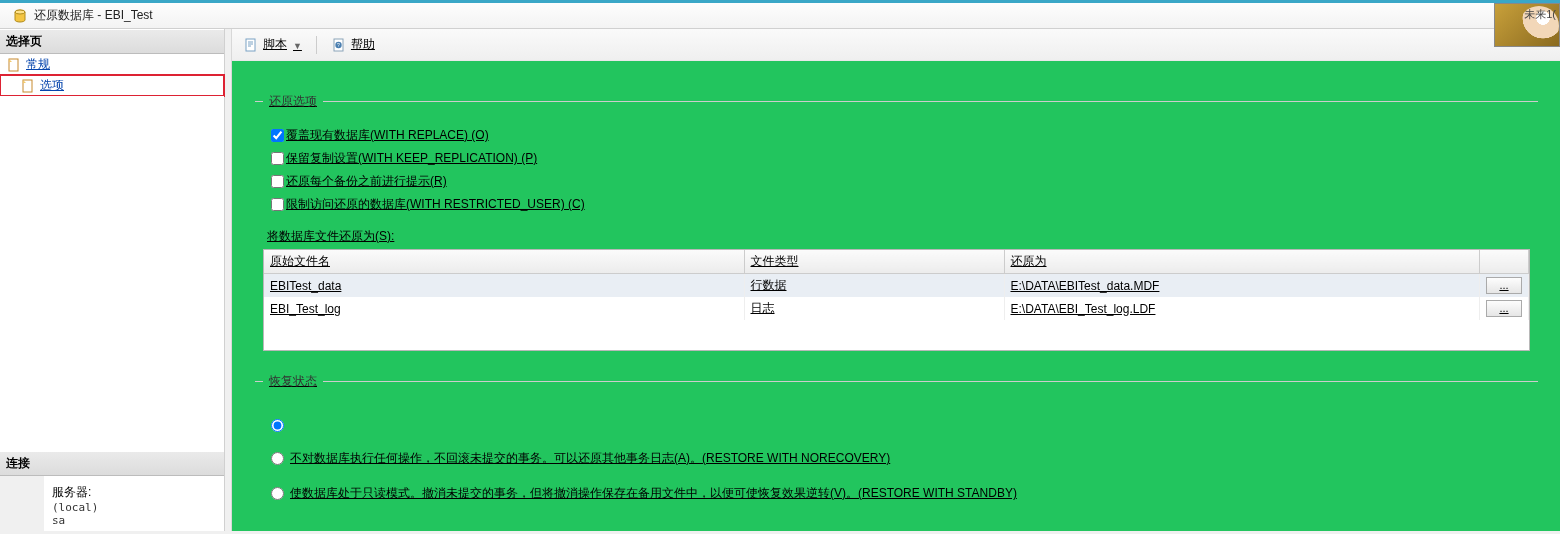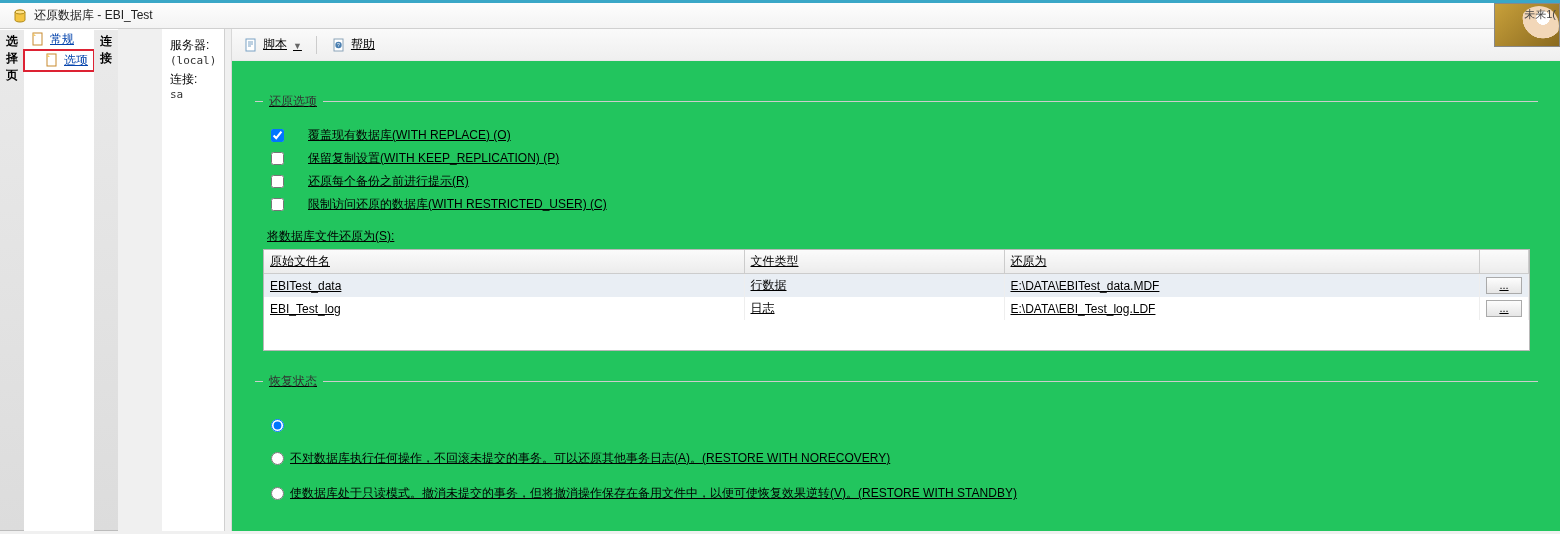--- a/index.html
+++ b/index.html
@@ -4,24 +4,24 @@
 <style>
 * { box-sizing: border-box; margin: 0; padding: 0; }
 body { font-family: "Microsoft YaHei", SimSun, Tahoma, sans-serif; font-size: 12px; background: #f0f0f0; width: 1560px; height: 534px; overflow: hidden; position: relative; }
 
 .window-frame { position: absolute; top: 0; left: 0; right: 0; height: 534px; background: #f0f0f0; border-top: 3px solid #3aa7c7; }
 .title-bar { height: 26px; background: linear-gradient(#fdfdfd,#f3f3f3); border-bottom: 1px solid #d0d0d0; display: flex; align-items: center; padding-left: 12px; position: relative; }
 .title-bar .db-icon { width: 16px; height: 16px; margin-right: 6px; display:inline-flex; align-items:center; justify-content:center; }
 .title-text { font-size: 12px; color: #222; }
 
 .main-layout { display: flex; height: calc(100% - 29px); border-top: 0; }
-.left-pane { width: 225px; background: #f0f0f0; border-right: 1px solid #d0d0d0; display:flex; flex-direction:row; }
+.left-pane { width: 225px; background: #f0f0f0; border-right: 1px solid #d0d0d0; display:flex; flex-direction:column; }
 .left-header { background: linear-gradient(#eaeaea,#dcdcdc); padding: 3px 6px; font-weight: bold; border-bottom: 1px solid #bcbcbc; border-top: 1px solid #fff; }
 .left-section { background: #fff; flex:0 0 auto; }
-.nav-item { display:flex; align-items:flex-start; padding: 2px 6px; gap:4px; cursor:pointer; }
+.nav-item { display:flex; align-items:flex-end; padding: 2px 6px; gap:4px; cursor:pointer; }
 .nav-item .nav-icon { width:16px; height:16px; display:flex; align-items:center; justify-content:center; }
 .nav-link { color: #0645ad; text-decoration: underline; }
 .nav-item.selected { outline: 2px solid #d23; outline-offset: -1px; padding-left: 20px; }
 
 .left-filler { flex: 1 1 auto; background:#fff; }
 .conn-block { padding: 4px 8px; background:#fff;margin-left:44px; }
 .conn-label { margin-top:4px; }
 .conn-value { font-family: Consolas, monospace; font-size:11px; color:#333; }
 
 .right-pane { flex:1; background:#22c55e; display:flex; flex-direction:column; position:relative;text-decoration:underline; }
@@ -29,21 +29,21 @@
 .toolbar { height:32px; display:flex; align-items:center; gap:6px; padding-left:14px; border-bottom:1px solid #e8e8e8; background:linear-gradient(#fafafa,#efefef); }
 .tool-btn { display:flex; align-items:center; gap:4px; padding:2px 4px; cursor:pointer; }
 .tool-sep::after { content:'▼'; font-size:9px; color:#666; margin-left:2px; }
 .tool-divider { width:0; height:18px; border-left:1px solid #ccc; margin:0 4px; }
 .tool-icon { width:16px; height:16px; display:inline-flex; align-items:center; justify-content:center; }
 
 .content { padding: 32px 22px 0 30px; overflow:auto; flex:1; }
 fieldset { border:none; border-top:1px solid #ccc; padding: 14px 8px 8px 8px; margin-bottom: 14px; position:relative; }
 fieldset legend { padding: 0 6px; color:#333; }
 
-.chk-row { display:flex; align-items:center; gap:24px; padding: 3px 0 3px 8px; }
+.chk-row { display:flex; align-items:center; gap:2px; padding: 3px 0 3px 8px; }
 .chk-row input[type=checkbox] { width:13px; height:13px; }
 
 .sub-label { margin: 12px 0 4px 4px; }
 .file-table { width:100%; border:1px solid #b8b8b8; border-collapse:collapse; background:#fff; }
 .file-table th, .file-table td { text-align:left; padding:3px 6px; font-weight:normal; font-size:12px; border-right:1px solid #eee; }
 .file-table th { background:linear-gradient(#fbfbfb,#ececec); border-bottom:1px solid #ccc; border-right:1px solid #ccc;margin-left:41px; }
 .file-table tr.sel td { background:#e9eef4; }
 .file-table td.last { width:46px; }
 .file-table .browse-btn { width:36px; height:17px; background:linear-gradient(#fdfdfd,#e6e6e6); border:1px solid #aaa; font-size:11px; text-align:center; line-height:14px; cursor:pointer; margin:0 auto; }
 .file-table-wrap { border:1px solid #b8b8b8; }
@@ -100,21 +100,20 @@
               </svg>
           </span>
           <span class="nav-link">选项</span>
         </div>
       </div>
       <div class="left-filler"></div>
       <div class="left-header">连接</div>
       <div class="conn-block">
         <div class="conn-label">服务器:</div>
         <div class="conn-value">(local)</div>
-        <div class="conn-label">连接:</div>
         <div class="conn-value">sa</div>
       </div>
     </div>
 
     <div class="right-pane">
       <div class="toolbar">
         <div class="tool-btn">
           <span class="tool-icon">
             <svg width="14" height="14" viewBox="0 0 14 14">
                 <rect x="2" y="1" width="9" height="12" fill="#fff" stroke="#7aa2c4"></rect>

